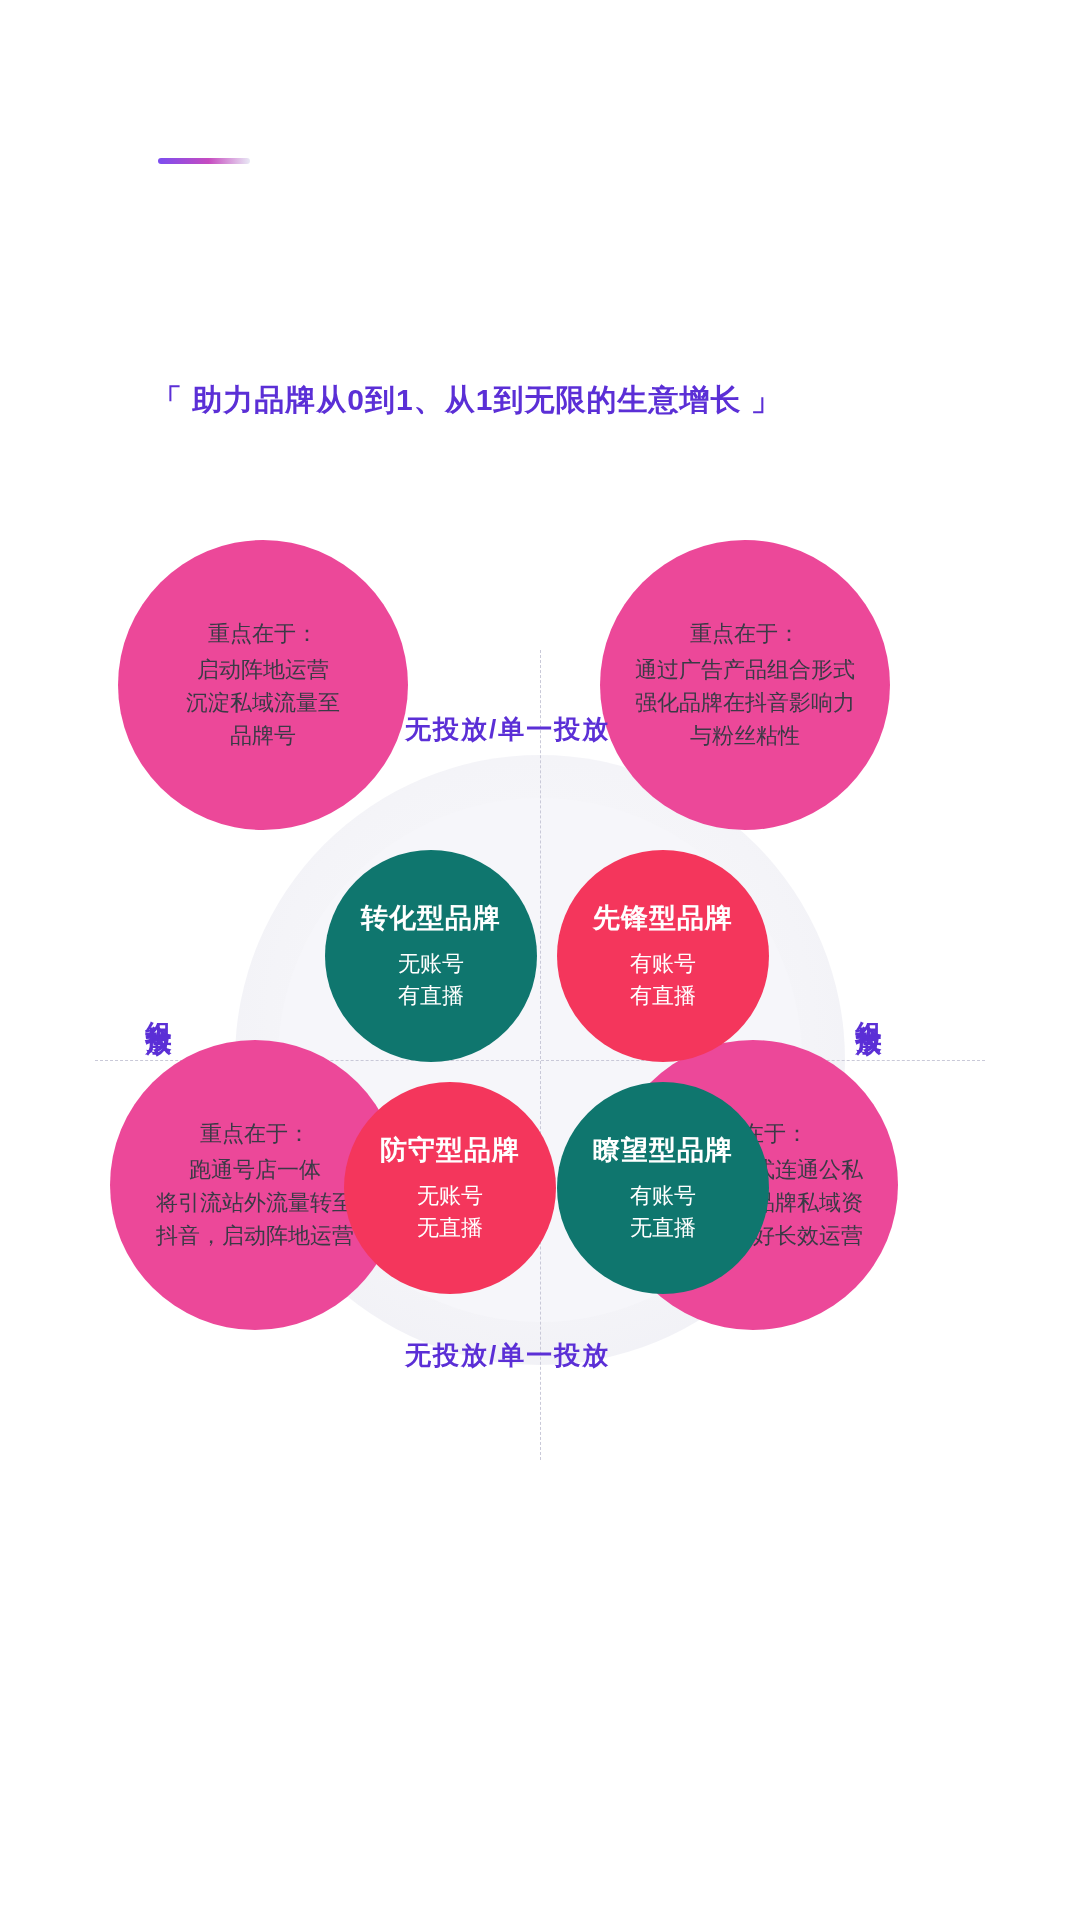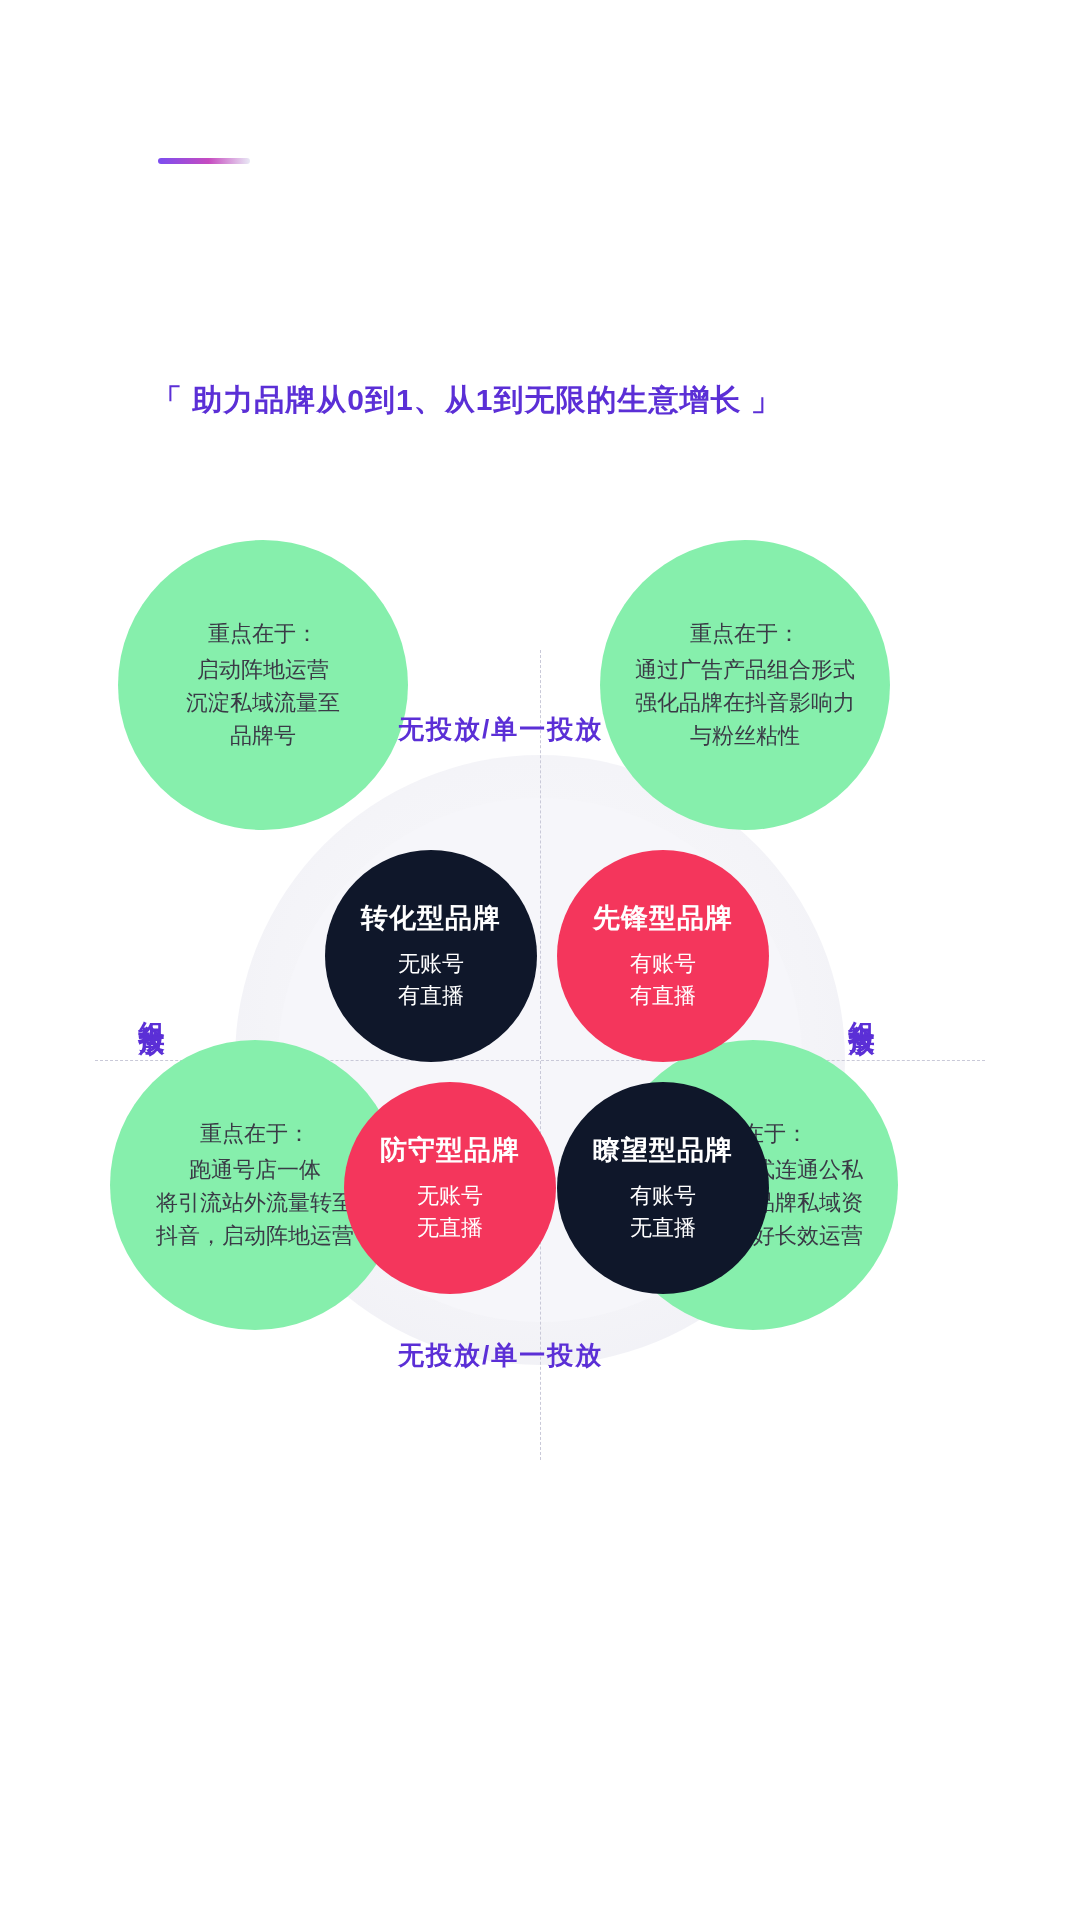--- a/index.html
+++ b/index.html
@@ -96,21 +96,21 @@
     border-radius: 50%;
     background: #f6f6fa;
   }
 
   
   .note-circle {
     position: absolute;
     width: 290px;
     height: 290px;
     border-radius: 50%;
-    background: #86efac;
+    background: #ec4899;
     display: flex;
     flex-direction: column;
     align-items: center;
     justify-content: center;
     text-align: center;
     color: #3a3a46;
     font-size: 22px;
     line-height: 1.52;
     box-sizing: border-box;
     padding: 0 26px;
@@ -140,36 +140,37 @@
   .quad .q-title {
     font-size: 27px;
     font-weight: bold;
     margin-bottom: 12px;
     letter-spacing: 1px;
   }
   .quad .q-line {
     font-size: 22px;
     line-height: 1.45;
   }
-  .q-teal { background: #0f172a; }
+  .q-teal { background: #0f766e; }
   .q-pink { background: #f4365c; }
 
   .quad-tl { left: 325px; top: 230px; }
   .quad-tr { left: 557px; top: 230px; }
   .quad-bl { left: 344px; top: 462px; }
   .quad-br { left: 557px; top: 462px; }
 
   
   .axis-label {
     position: absolute;
     color: #5b2fd6;
     font-size: 26px;
     font-weight: bold;
     letter-spacing: 2px;
     white-space: nowrap;
+    margin-left: 7px;
   }
   .axis-top { left: 398px; top: 92px; }
   .axis-bottom { left: 398px; top: 718px; }
   .axis-left {
     left: 135px;
     top: 380px;
     writing-mode: vertical-rl;
     text-orientation: upright;
     letter-spacing: 3px;
   }

